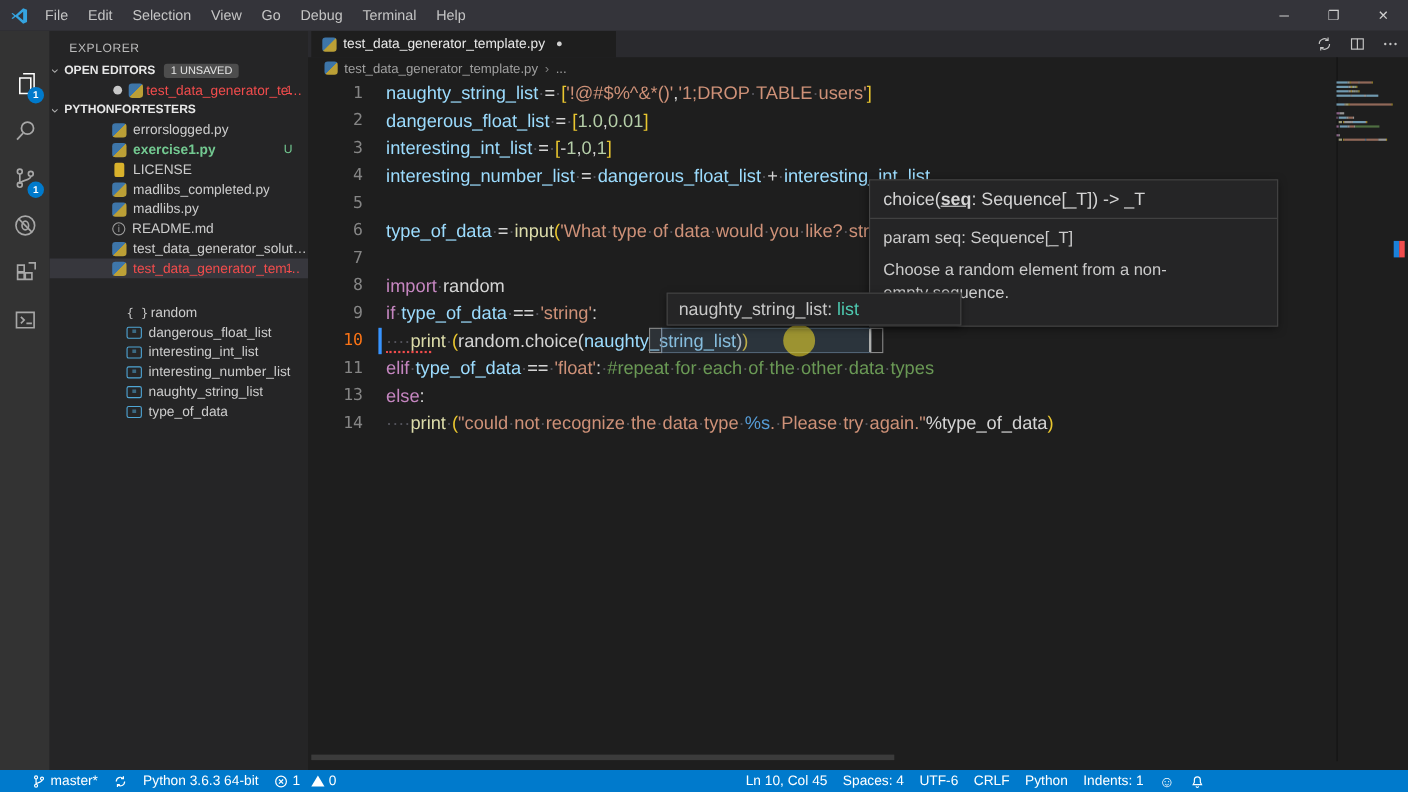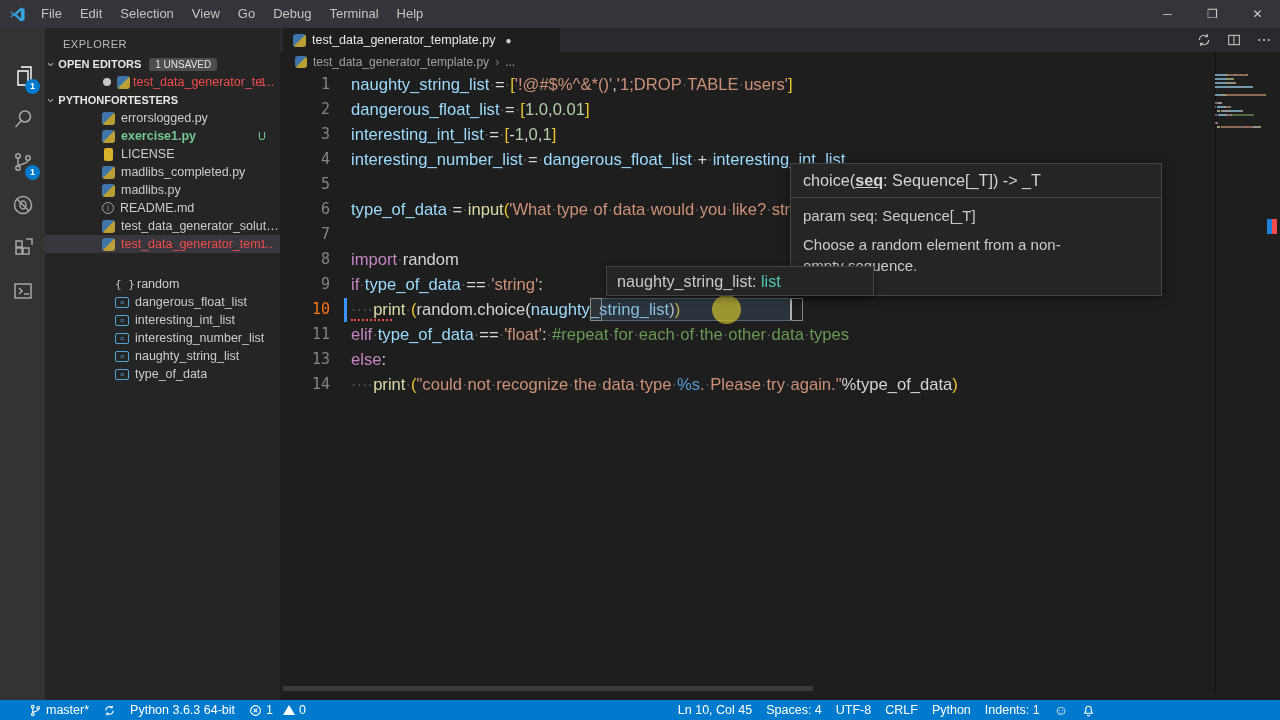--- a/index.html
+++ b/index.html
@@ -441,21 +441,21 @@
           <path d="M8.5 8.5l7 7M15.5 8.5l-7 7"></path>
         </svg>
       <span>1</span>
       <span class="warn-tri" style="margin-left:6px"></span>
       <span>0</span>
     </span>
   </div>
   <div id="sb-right">
     <span class="sb-item">Ln 10, Col 45</span>
     <span class="sb-item">Spaces: 4</span>
-    <span class="sb-item">UTF-8</span>
+    <span class="sb-item">UTF-6</span>
     <span class="sb-item">CRLF</span>
     <span class="sb-item">Python</span>
     <span class="sb-item">Indents: 1</span>
     <span class="sb-item smiley">☺</span>
     <span class="sb-item">
       <svg viewBox="0 0 24 24" fill="none" stroke="#fff" stroke-width="2">
           <path d="M12 4a5 5 0 0 0-5 5v4l-2 4h14l-2-4V9a5 5 0 0 0-5-5z"></path>
           <path d="M10 20a2 2 0 0 0 4 0"></path>
         </svg>
     </span>

